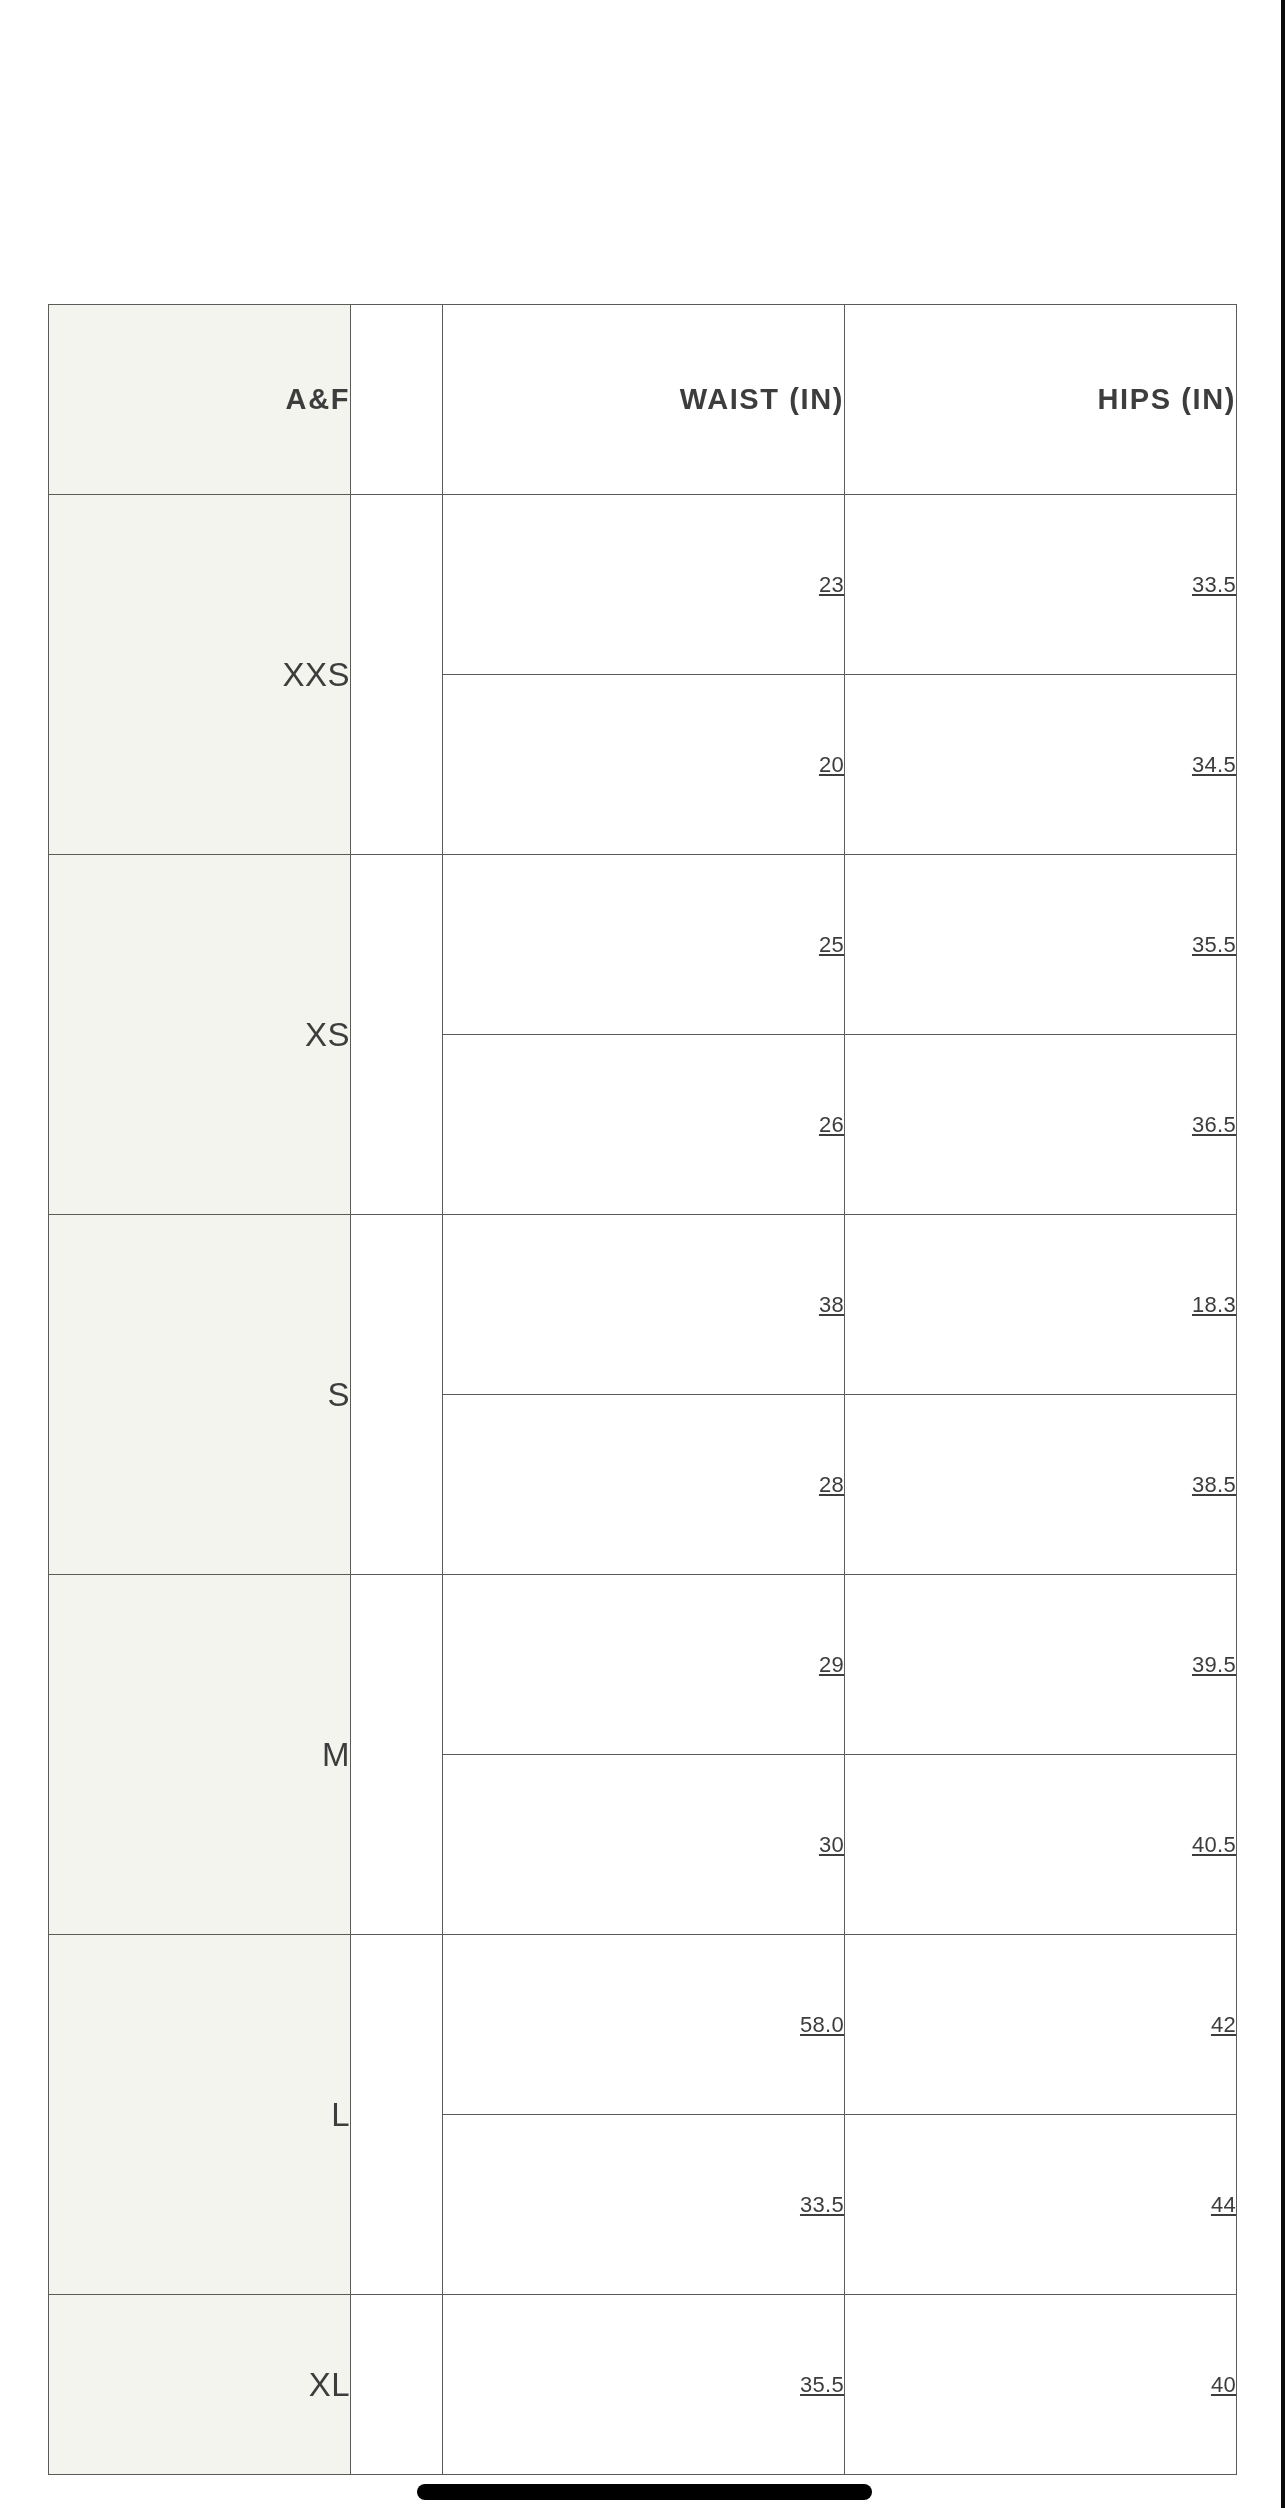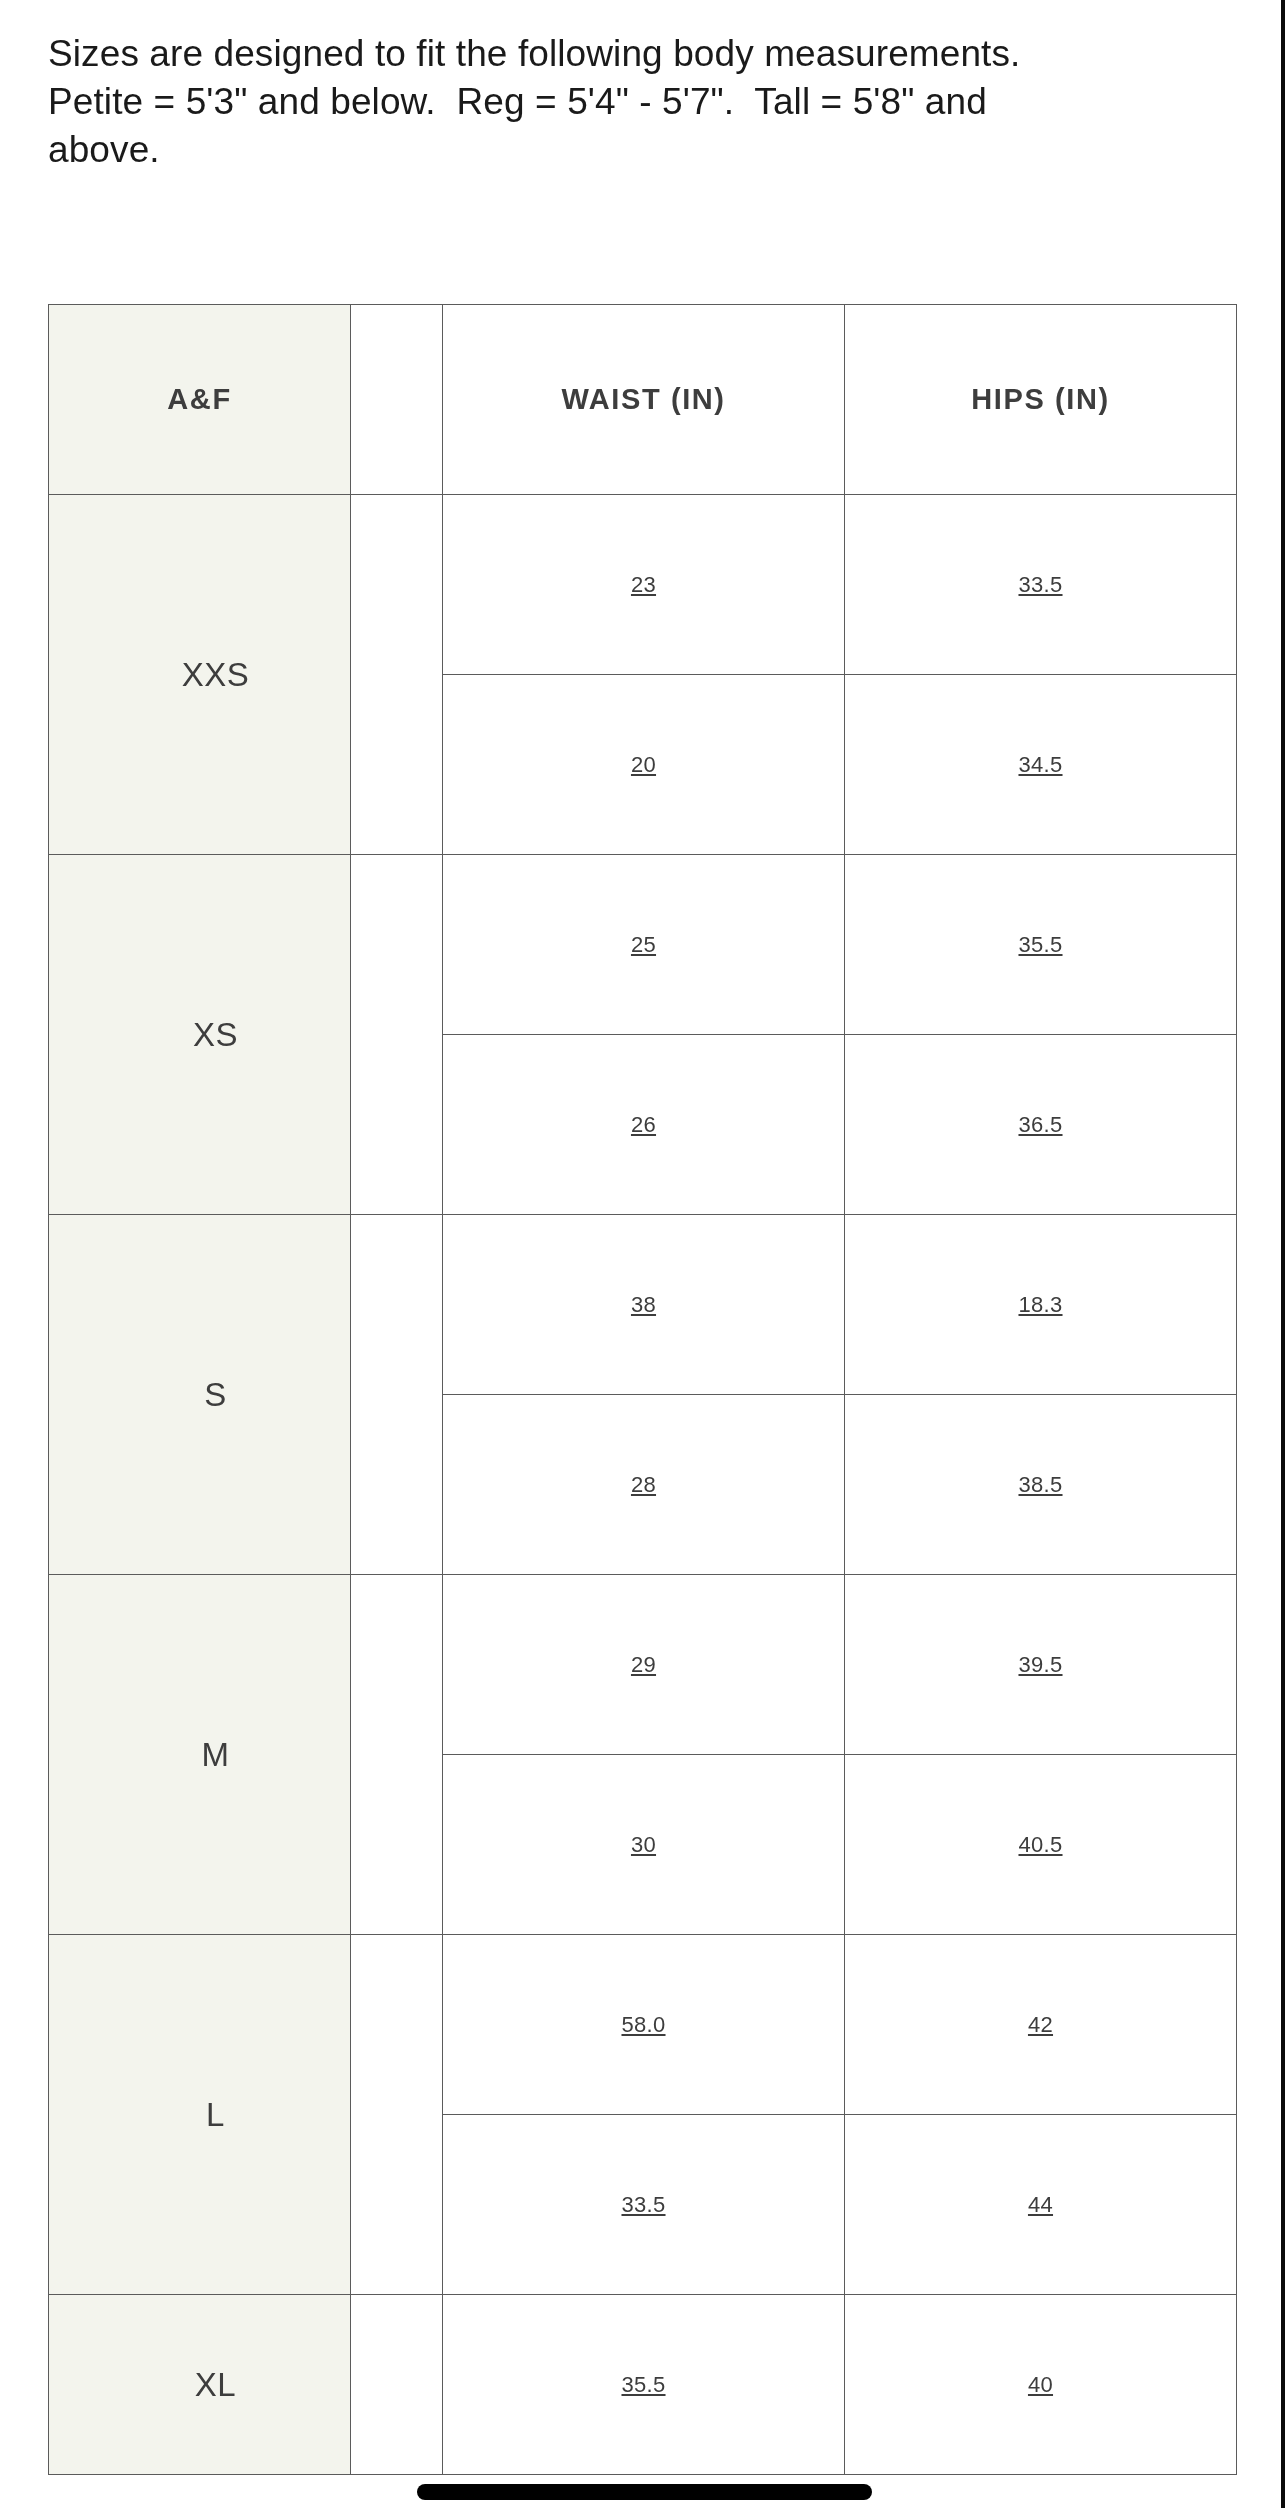--- a/index.html
+++ b/index.html
@@ -53,21 +53,21 @@
 
   table.size-table {
     width: 1188px;
     border-collapse: collapse;
     table-layout: fixed;
   }
 
   table.size-table td,
   table.size-table th {
     border: 1.6px solid #5b5b5b;
-    text-align: center;
+    text-align: right;
     vertical-align: middle;
     font-weight: normal;
     color: #3d3d3d;
     margin-top: 12px;
   }
 
   
   col.c-size   { width: 302px; }
   col.c-blank  { width:  92px; }
   col.c-waist  { width: 402px; }
@@ -120,21 +120,20 @@
     border-radius: 8px;
   }
 </style>
 </head>
 <body>
 
 <div id="page">
 
   <div id="right-edge"></div>
 
-  <p id="intro">Sizes are designed to fit the following body measurements.  Petite = 5'3" and below.  Reg = 5'4" - 5'7".  Tall = 5'8" and above.</p>
 
   <div id="size-table-wrap">
     <table class="size-table">
       <colgroup>
         <col class="c-size">
         <col class="c-blank">
         <col class="c-waist">
         <col class="c-hips">
       </colgroup>
       <thead>

